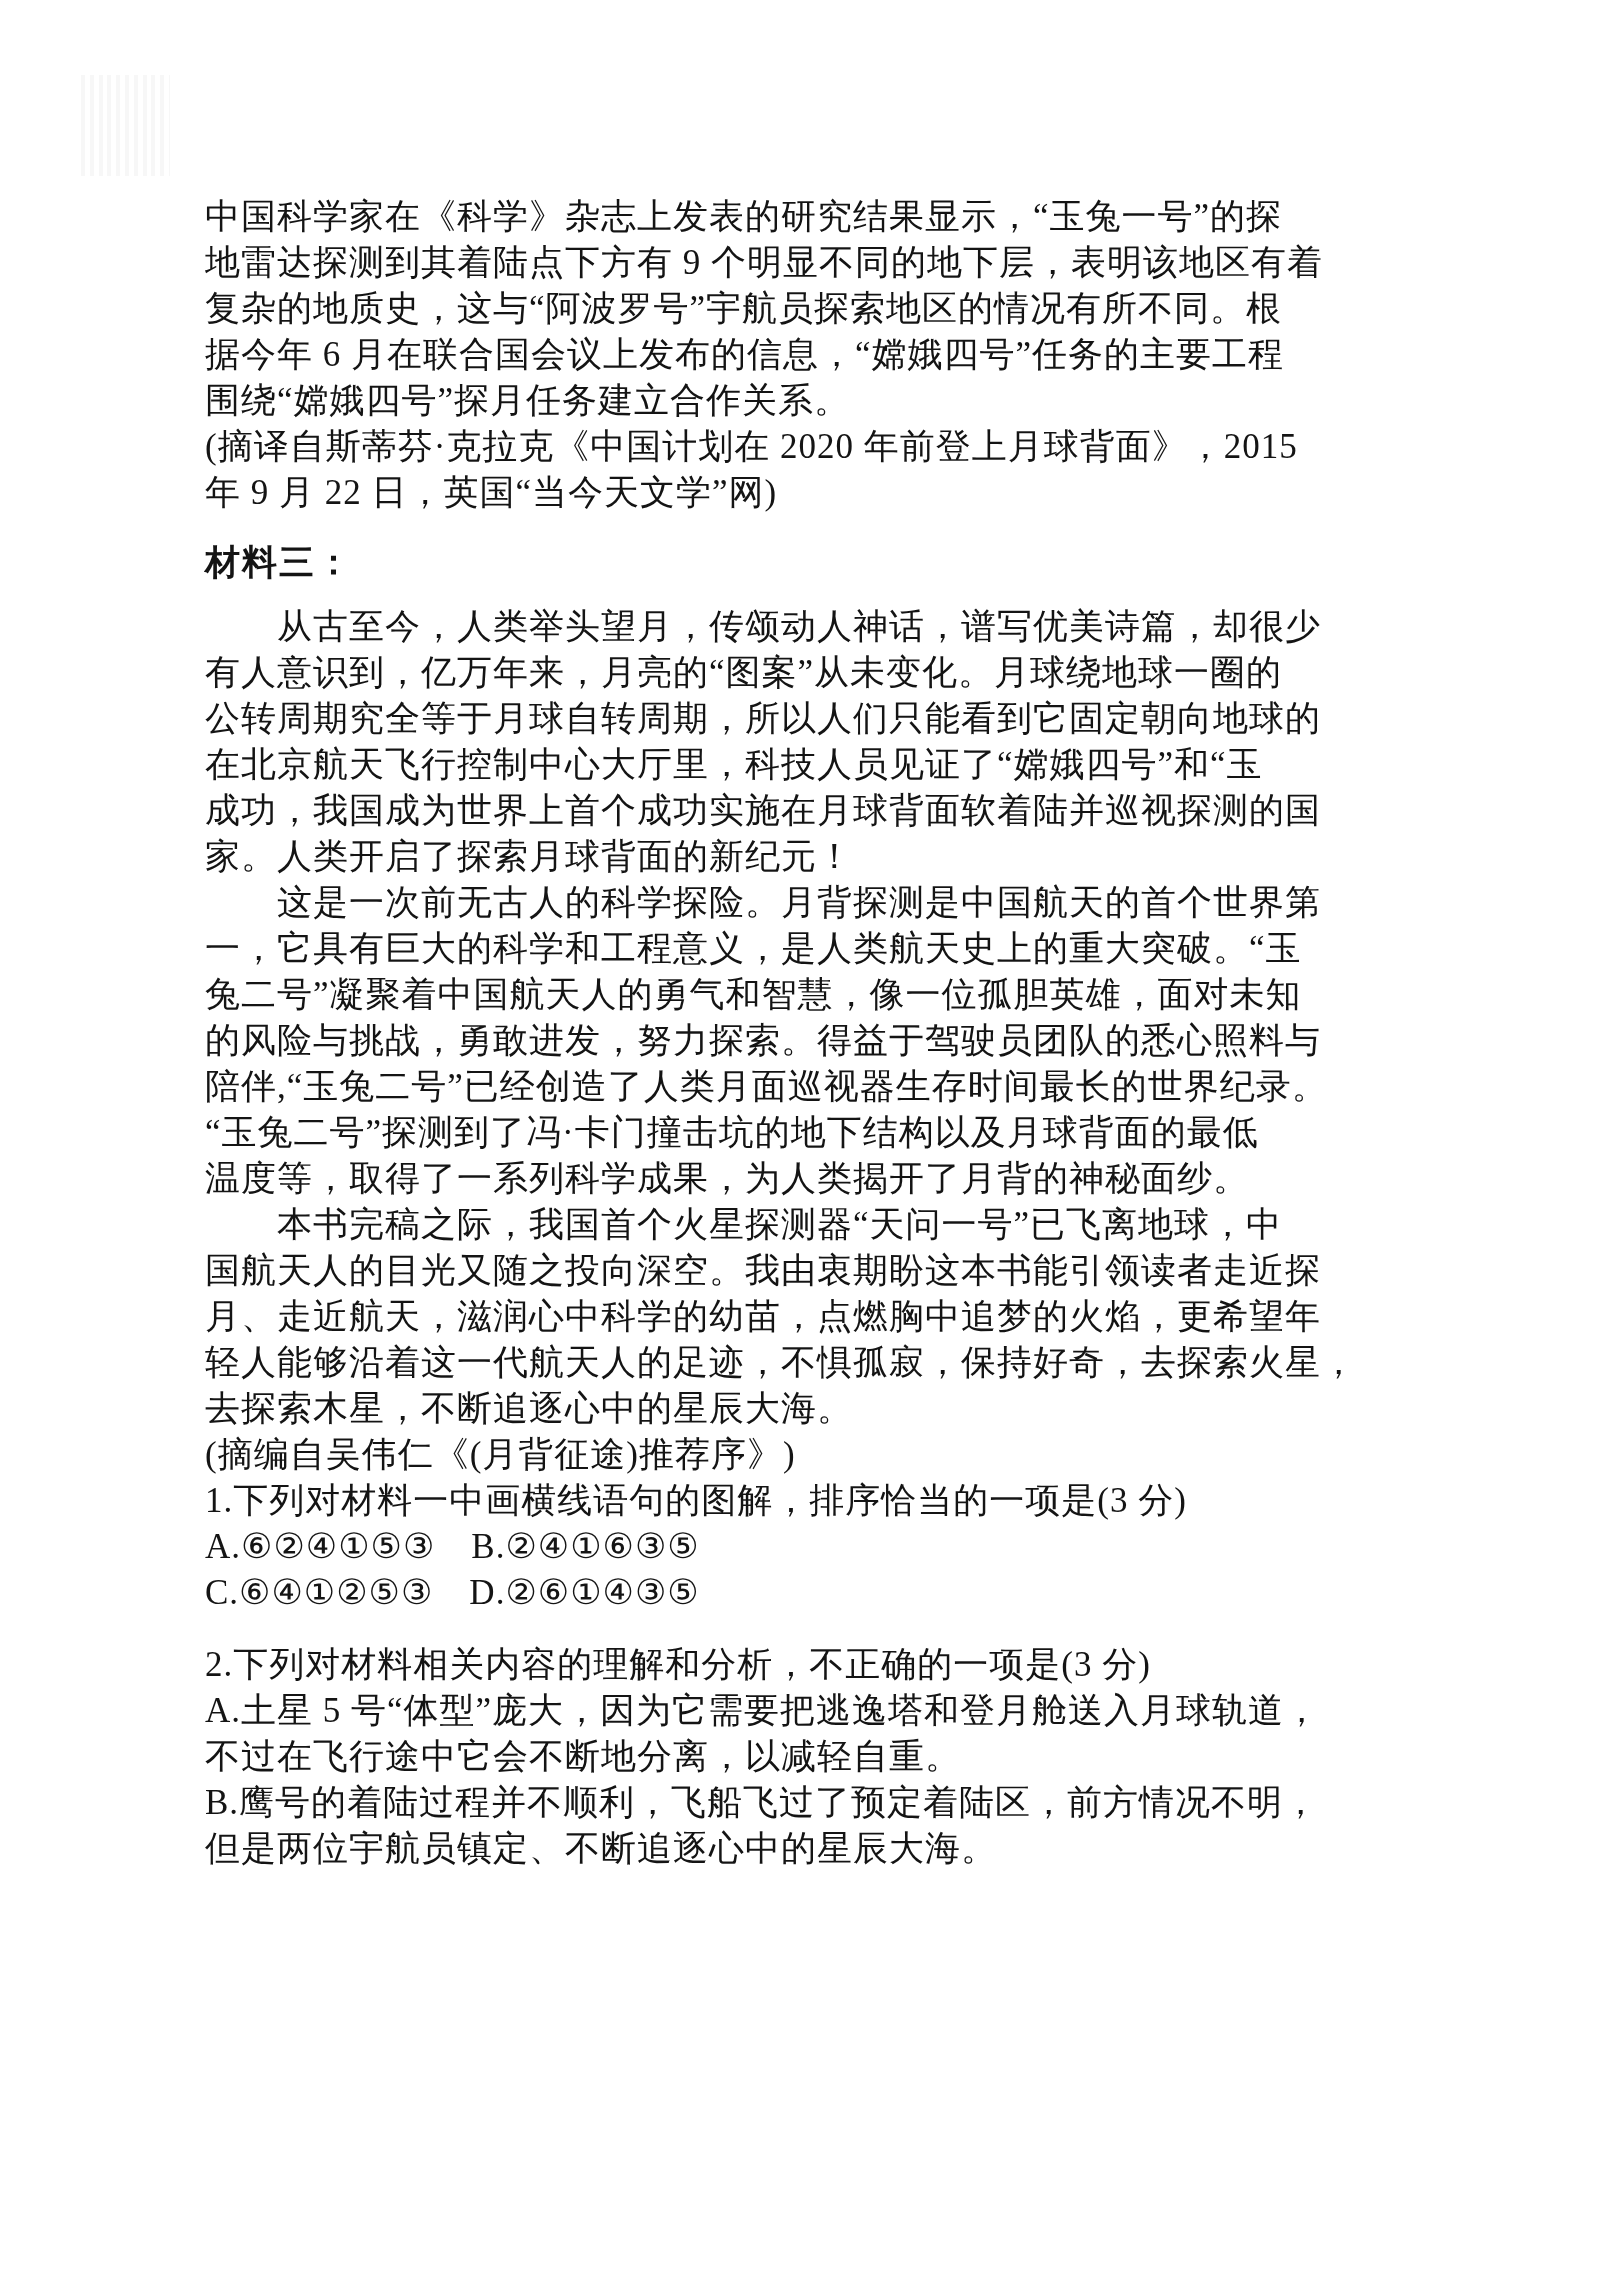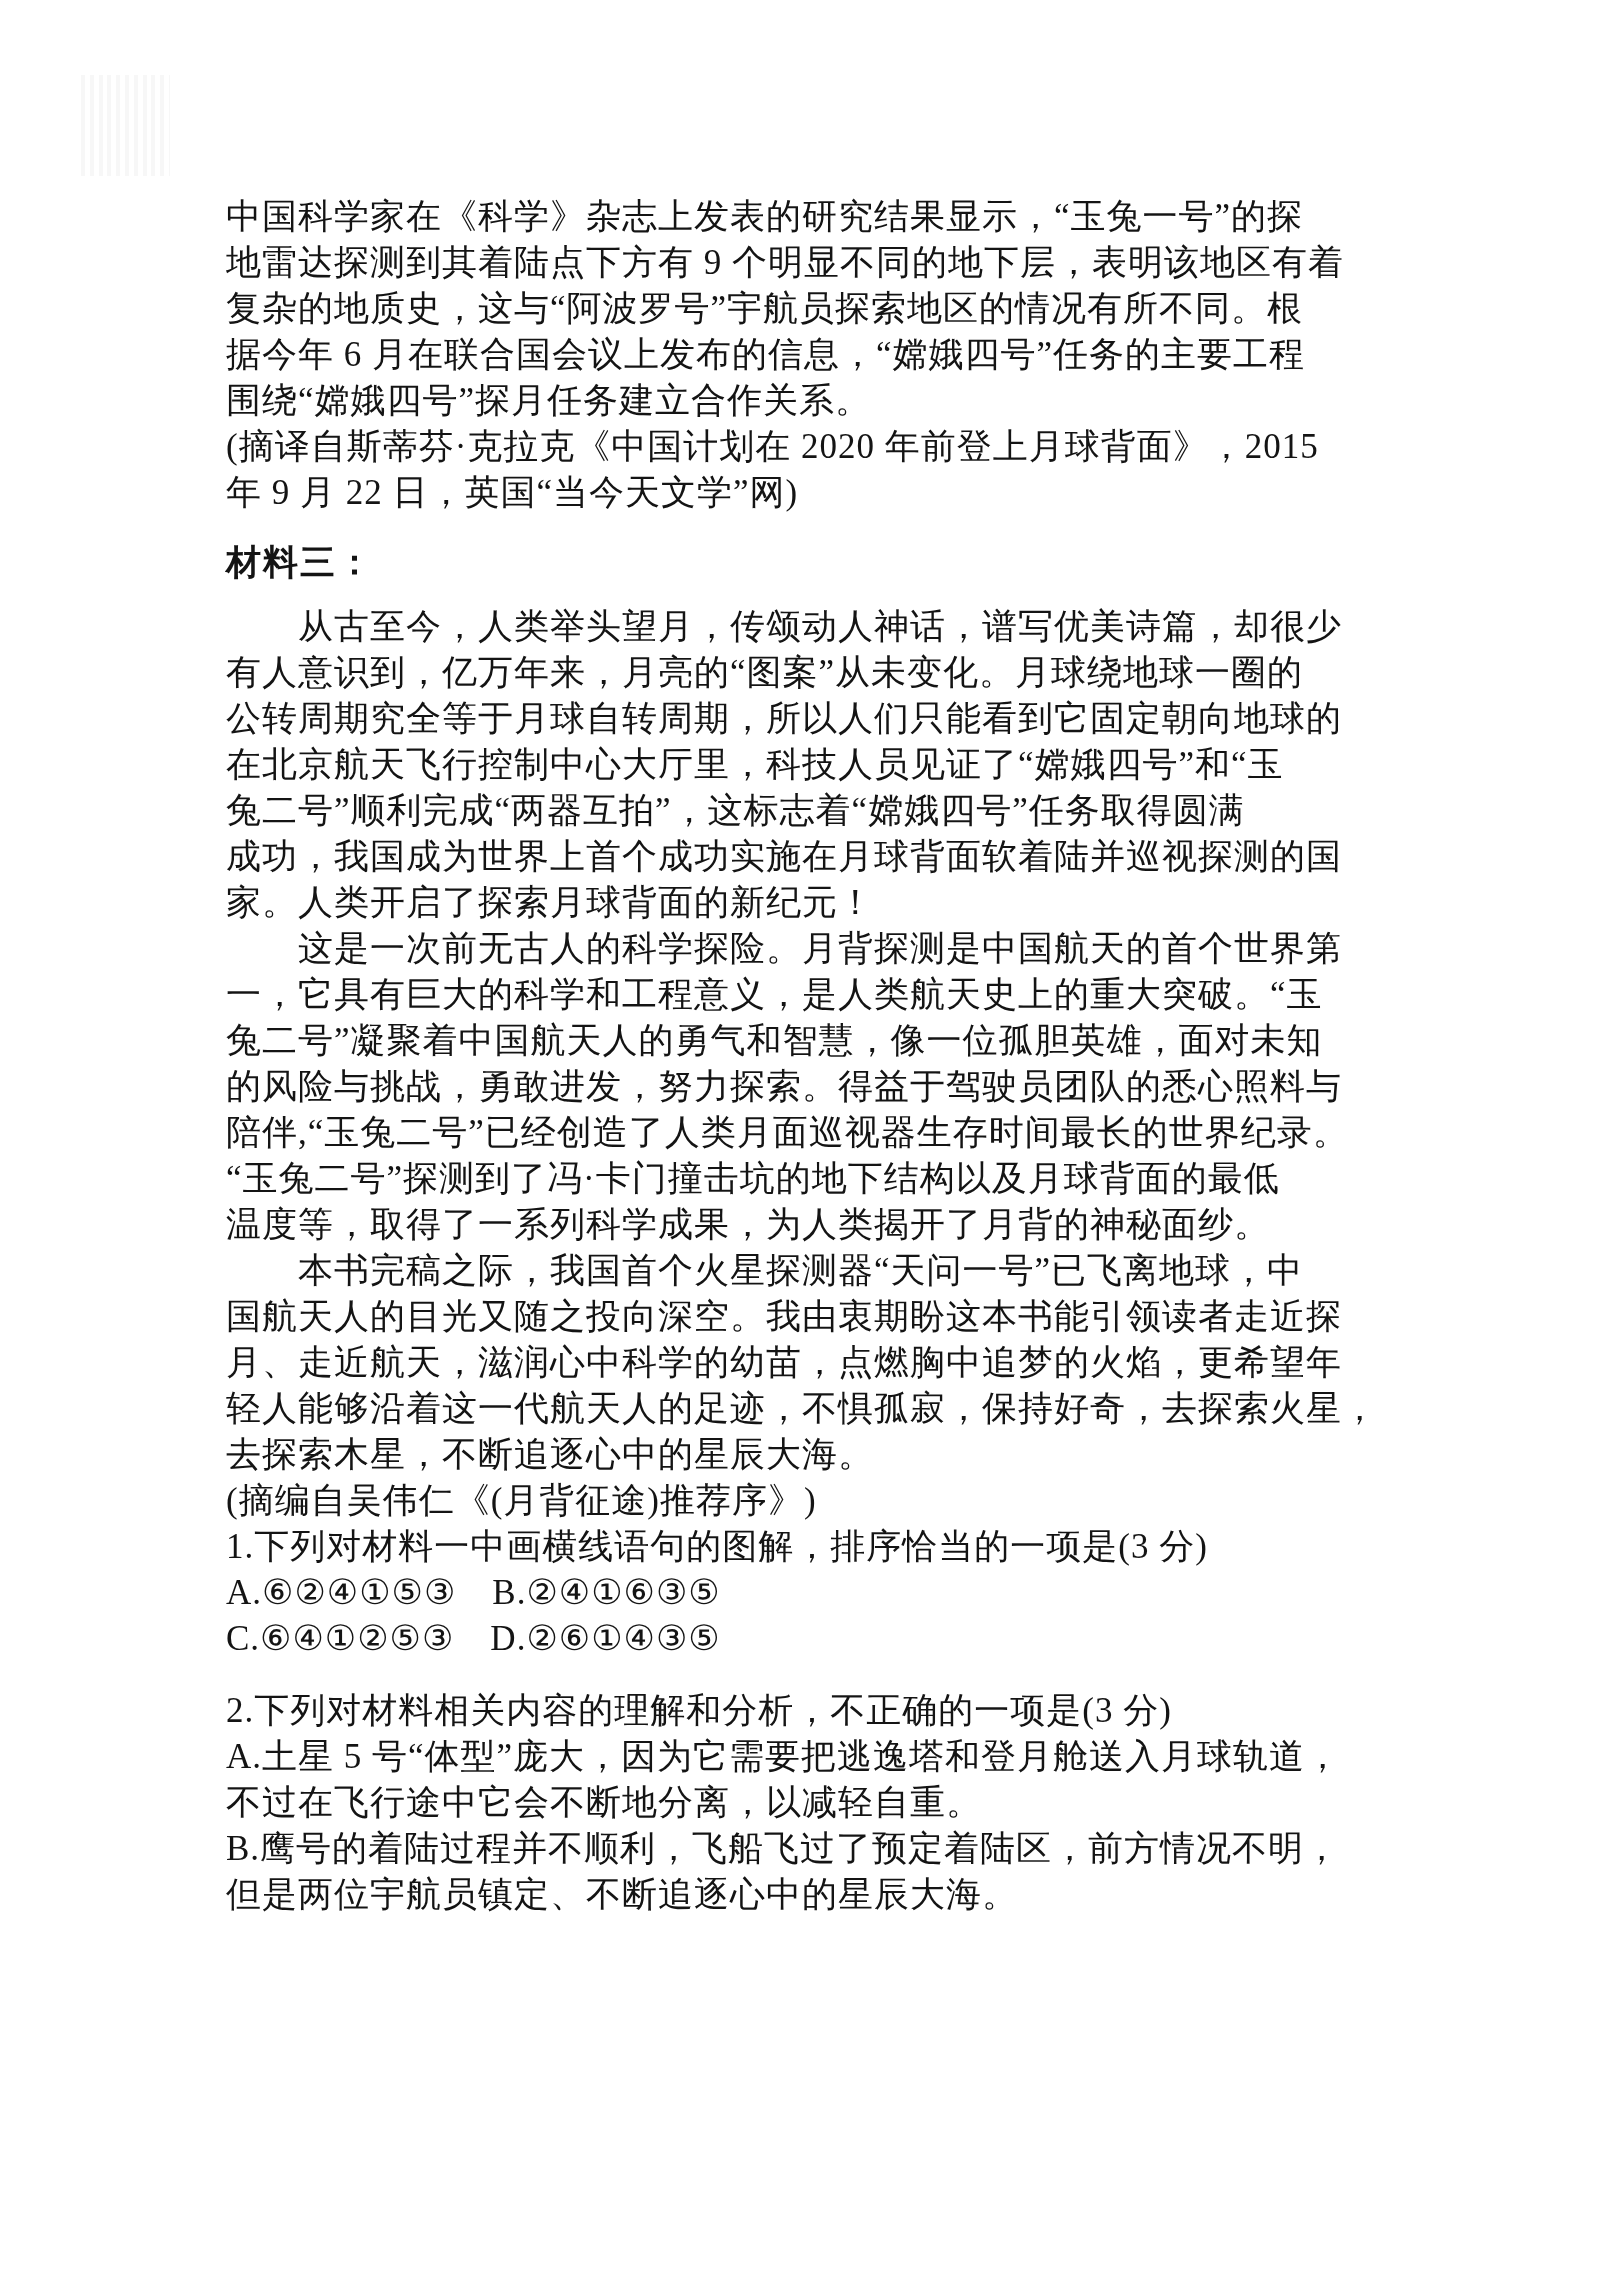--- a/index.html
+++ b/index.html
@@ -24,21 +24,21 @@
     height: 101px;
     background: repeating-linear-gradient(
       90deg,
       #f7f7f7 0px, #f7f7f7 3.9px,
       #ffffff 3.9px, #ffffff 8.8px
     );
   }
   
   .sheet {
     position: absolute;
-    left: 226px;
+    left: 205px;
     top: 194px;
     width: 1168px;
     font-size: 35px;
     line-height: 46px;
     letter-spacing: 1px;
   }
   .block { margin: 0; }
   .line { white-space: pre; }
   .heading {
     font-weight: 700;
@@ -72,21 +72,20 @@
 
   <div class="block heading">
       <div class="line">材料三：</div>
     </div>
 
   <div class="block">
       <div class="line">　　从古至今，人类举头望月，传颂动人神话，谱写优美诗篇，却很少</div>
       <div class="line">有人意识到，亿万年来，月亮的“图案”从未变化。月球绕地球一圈的</div>
       <div class="line">公转周期究全等于月球自转周期，所以人们只能看到它固定朝向地球的</div>
       <div class="line">在北京航天飞行控制中心大厅里，科技人员见证了“嫦娥四号”和“玉</div>
-      <div class="line">兔二号”顺利完成“两器互拍”，这标志着“嫦娥四号”任务取得圆满</div>
       <div class="line">成功，我国成为世界上首个成功实施在月球背面软着陆并巡视探测的国</div>
       <div class="line">家。人类开启了探索月球背面的新纪元！</div>
     </div>
 
   <div class="block">
       <div class="line">　　这是一次前无古人的科学探险。月背探测是中国航天的首个世界第</div>
       <div class="line">一，它具有巨大的科学和工程意义，是人类航天史上的重大突破。“玉</div>
       <div class="line">兔二号”凝聚着中国航天人的勇气和智慧，像一位孤胆英雄，面对未知</div>
       <div class="line">的风险与挑战，勇敢进发，努力探索。得益于驾驶员团队的悉心照料与</div>
       <div class="line">陪伴,“玉兔二号”已经创造了人类月面巡视器生存时间最长的世界纪录。</div>

